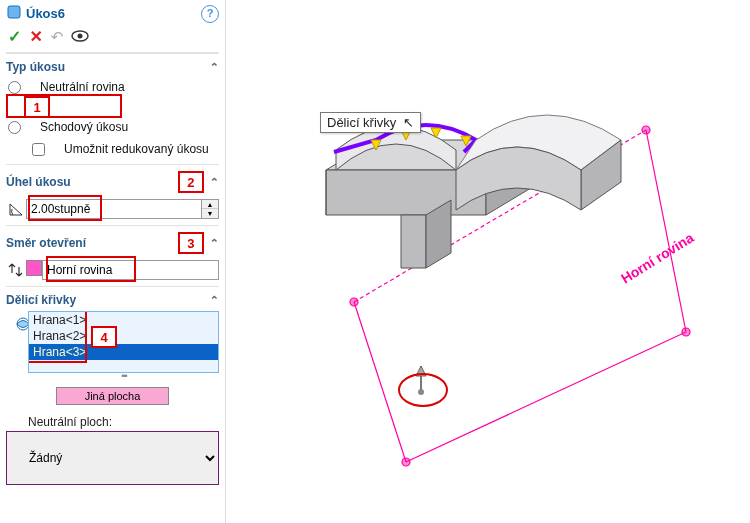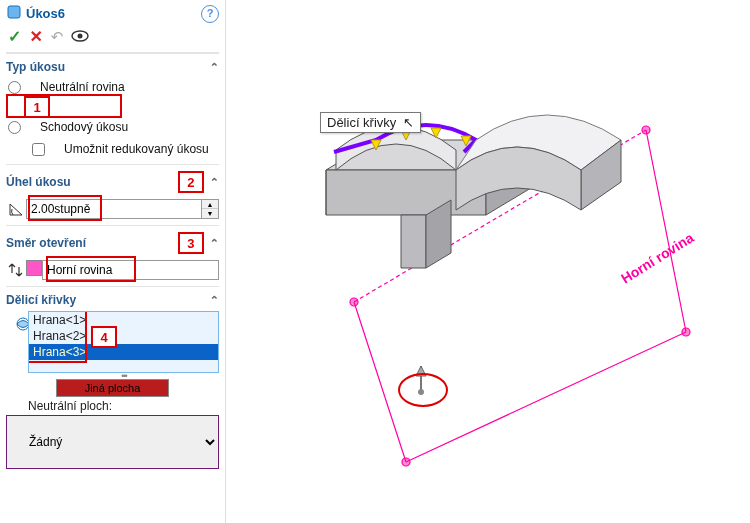--- a/index.html
+++ b/index.html
@@ -38,21 +38,21 @@
 .dir-row input[type=text]{flex:1;min-width:0;border:1px solid #999;padding:2px 4px;font-size:12px}
 
 .listbox{border:1px solid #78b8e8;background:#eaf4ff;height:60px;overflow:auto;margin-left:22px}
 .listbox .item{padding:1px 4px;font-size:12px}
 .listbox .item.sel{background:#0a64c8;color:#fef9c3}
 .list-resize{height:6px;display:flex;justify-content:center;align-items:center;margin-left:22px}
 .list-resize span{font-size:9px;color:#888;letter-spacing:-2px}
 .list-icon{position:absolute;left:8px;width:18px;height:18px}
 .list-wrap{position:relative}
 
-.btn{border:1px solid #888;background:#b91c1c;font-size:11px;padding:2px 28px;cursor:pointer;display:block;margin:0 auto}
+.btn{border:1px solid #888;background:#f9a8d4;font-size:11px;padding:2px 28px;cursor:pointer;display:block;margin:8px auto}
 
 .continuity-label{padding:2px 0 2px 22px}
 select.continuity{width:100%;border:1px solid #701a75;padding:18px;font-size:12px}
 
 .marker{position:absolute;border:2px solid #d00;pointer-events:none}
 .marker.num{background:#fff;width:22px;height:18px;display:flex;align-items:center;justify-content:center;color:#d00;font-weight:bold;font-size:13px}
 
 .tooltip{position:absolute;background:#fff;border:1px solid #777;padding:2px 6px;font-size:13px;white-space:nowrap;box-shadow:1px 1px 2px rgba(0,0,0,.2)}
 
 .expander-tab{position:absolute;right:-10px;top:385px;width:9px;height:22px;border:1px solid #aaa;border-left:none;background:#f4f4f4;border-radius:0 3px 3px 0}

